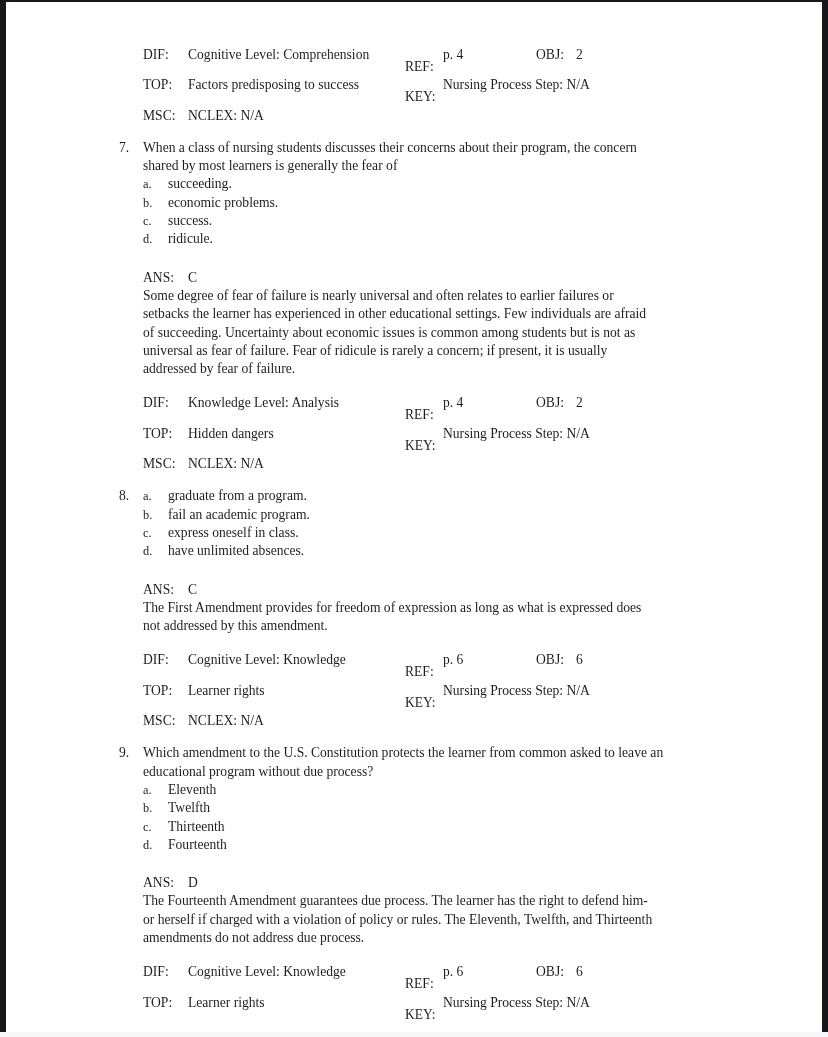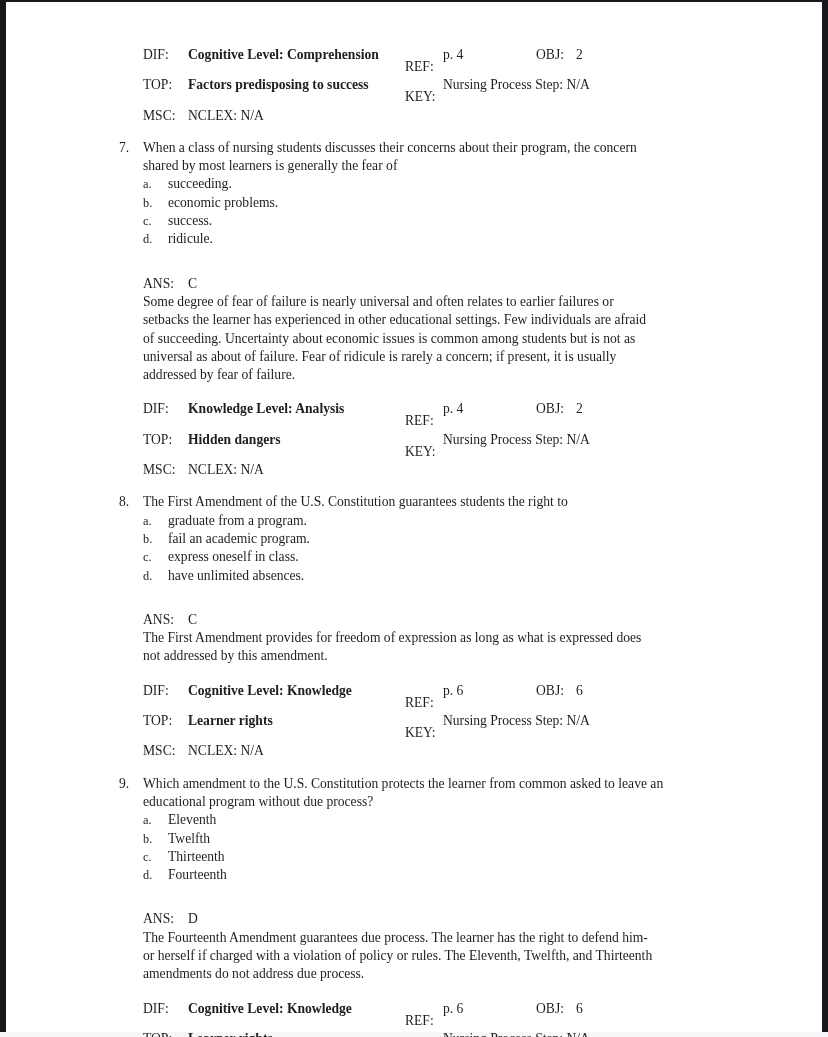--- a/index.html
+++ b/index.html
@@ -21,33 +21,33 @@
     left: 143px; top: 46px;
     width: 660px;
     font-size: 13.6px;
     line-height: 18.3px;
     white-space: nowrap;
   }
 
   
   .meta-row  { display: flex; }
   .m-lbl  { width: 45px;  flex: none; }
-  .m-val1 { width: 217px; flex: none; font-weight: bold; }
+  .m-val1 { width: 217px; flex: none; }
   .m-lbl2 { width: 38px;  flex: none; margin-top: 12px; }
   .m-val2 { width: 93px;  flex: none; }
   .m-lbl3 { width: 40px;  flex: none; }
 
   
   .question  { margin-top: 14px; position: relative; }
   .q-num     { position: absolute; left: -24px; top: 0; }
   .option    { display: flex; }
   .opt-letter{ width: 25px; flex: none; font-size: 12.3px; }
 
   
-  .answer-block { margin-top: 26px; }
+  .answer-block { margin-top: 20px; }
   .ans-row   { display: flex; }
   .ans-lbl   { width: 45px; flex: none; }
   .meta-block.after-rationale { margin-top: 16px; }
 </style>
 </head>
 <body>
 
 <div class="frame-left"></div>
 <div class="frame-right"></div>
 <div class="frame-top"></div>
@@ -99,21 +99,21 @@
   </div>
 
   <div class="answer-block">
     <div class="ans-row">
       <span class="ans-lbl">ANS:</span>
       <span>C</span>
     </div>
     <div>Some degree of fear of failure is nearly universal and often relates to earlier failures or</div>
     <div>setbacks the learner has experienced in other educational settings. Few individuals are afraid</div>
     <div>of succeeding. Uncertainty about economic issues is common among students but is not as</div>
-    <div>universal as about of failure. Fear of ridicule is rarely a concern; if present, it is usually</div>
+    <div>universal as fear of failure. Fear of ridicule is rarely a concern; if present, it is usually</div>
     <div>addressed by fear of failure.</div>
   </div>
 
   <div class="meta-block after-rationale">
     <div class="meta-row">
       <span class="m-lbl">DIF:</span>
       <span class="m-val1">Knowledge Level: Analysis</span>
       <span class="m-lbl2">REF:</span>
       <span class="m-val2">p. 4</span>
       <span class="m-lbl3">OBJ:</span>
@@ -126,21 +126,20 @@
       <span>Nursing Process Step: N/A</span>
     </div>
     <div class="meta-row">
       <span class="m-lbl">MSC:</span>
       <span>NCLEX: N/A</span>
     </div>
   </div>
 
   <div class="question">
     <span class="q-num">8.</span>
-    <div>The First Amendment of the U.S. Constitution guarantees students the right to</div>
     <div class="option">
       <span class="opt-letter">a.</span>
       <span>graduate from a program.</span>
     </div>
     <div class="option">
       <span class="opt-letter">b.</span>
       <span>fail an academic program.</span>
     </div>
     <div class="option">
       <span class="opt-letter">c.</span>

